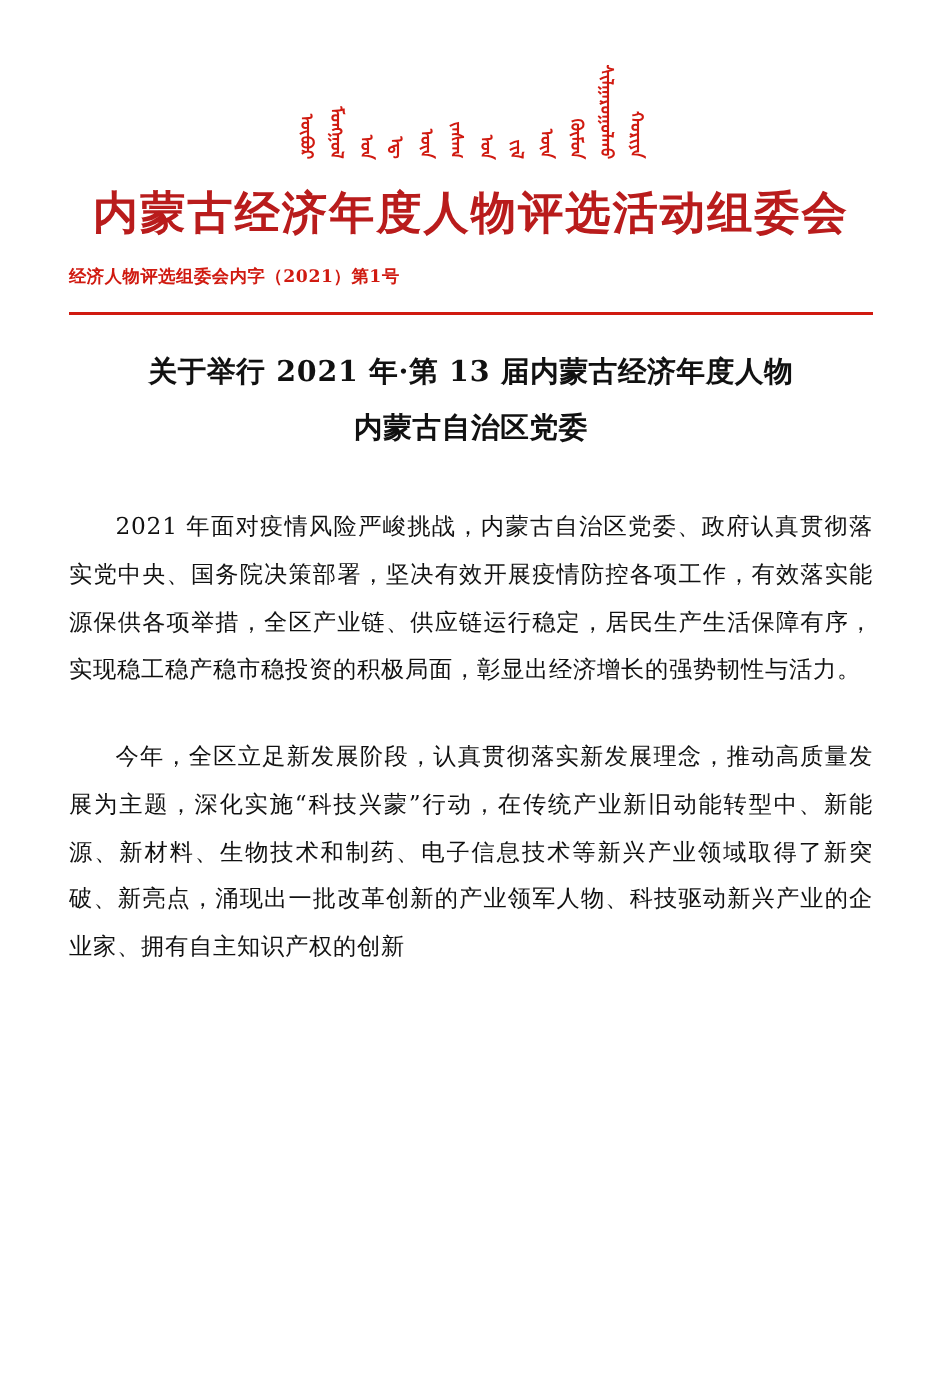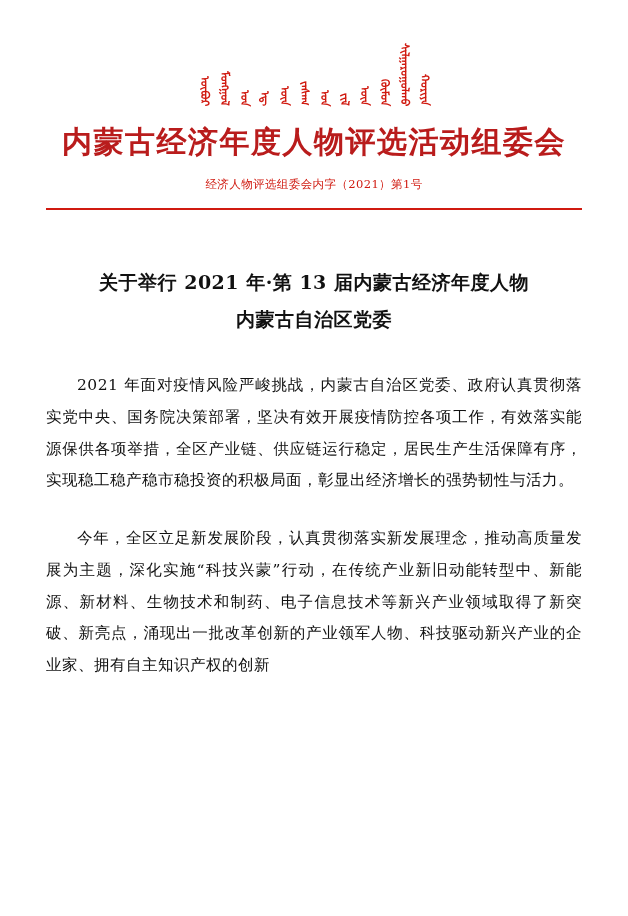--- a/index.html
+++ b/index.html
@@ -52,38 +52,37 @@
     font-family: "DejaVu Serif", "Liberation Serif", serif;
     font-weight: 700;
     font-size: 30px;
     letter-spacing: 1.5px;
     white-space: nowrap;
   }
 
   
   .doc-number {
     margin-top: 14px;
-    text-align: center;
     color: #d01a10;
     font-size: 11.5px;
-    font-weight: 400;
+    font-weight: 700;
     letter-spacing: 0.4px;
   }
 
   
   .red-rule {
     margin: 16px 0 0 0;
     height: 2px;
     background: #d01a10;
     width: 100%;
   }
 
   
   .doc-title {
-    margin-top: 54px;
+    margin-top: 20px;
     text-align: center;
     font-size: 19px;
     font-weight: 700;
     color: #111;
     line-height: 1.95;
     letter-spacing: 0.5px;
   }
   .doc-title .line2 {
     display: block;
   }

